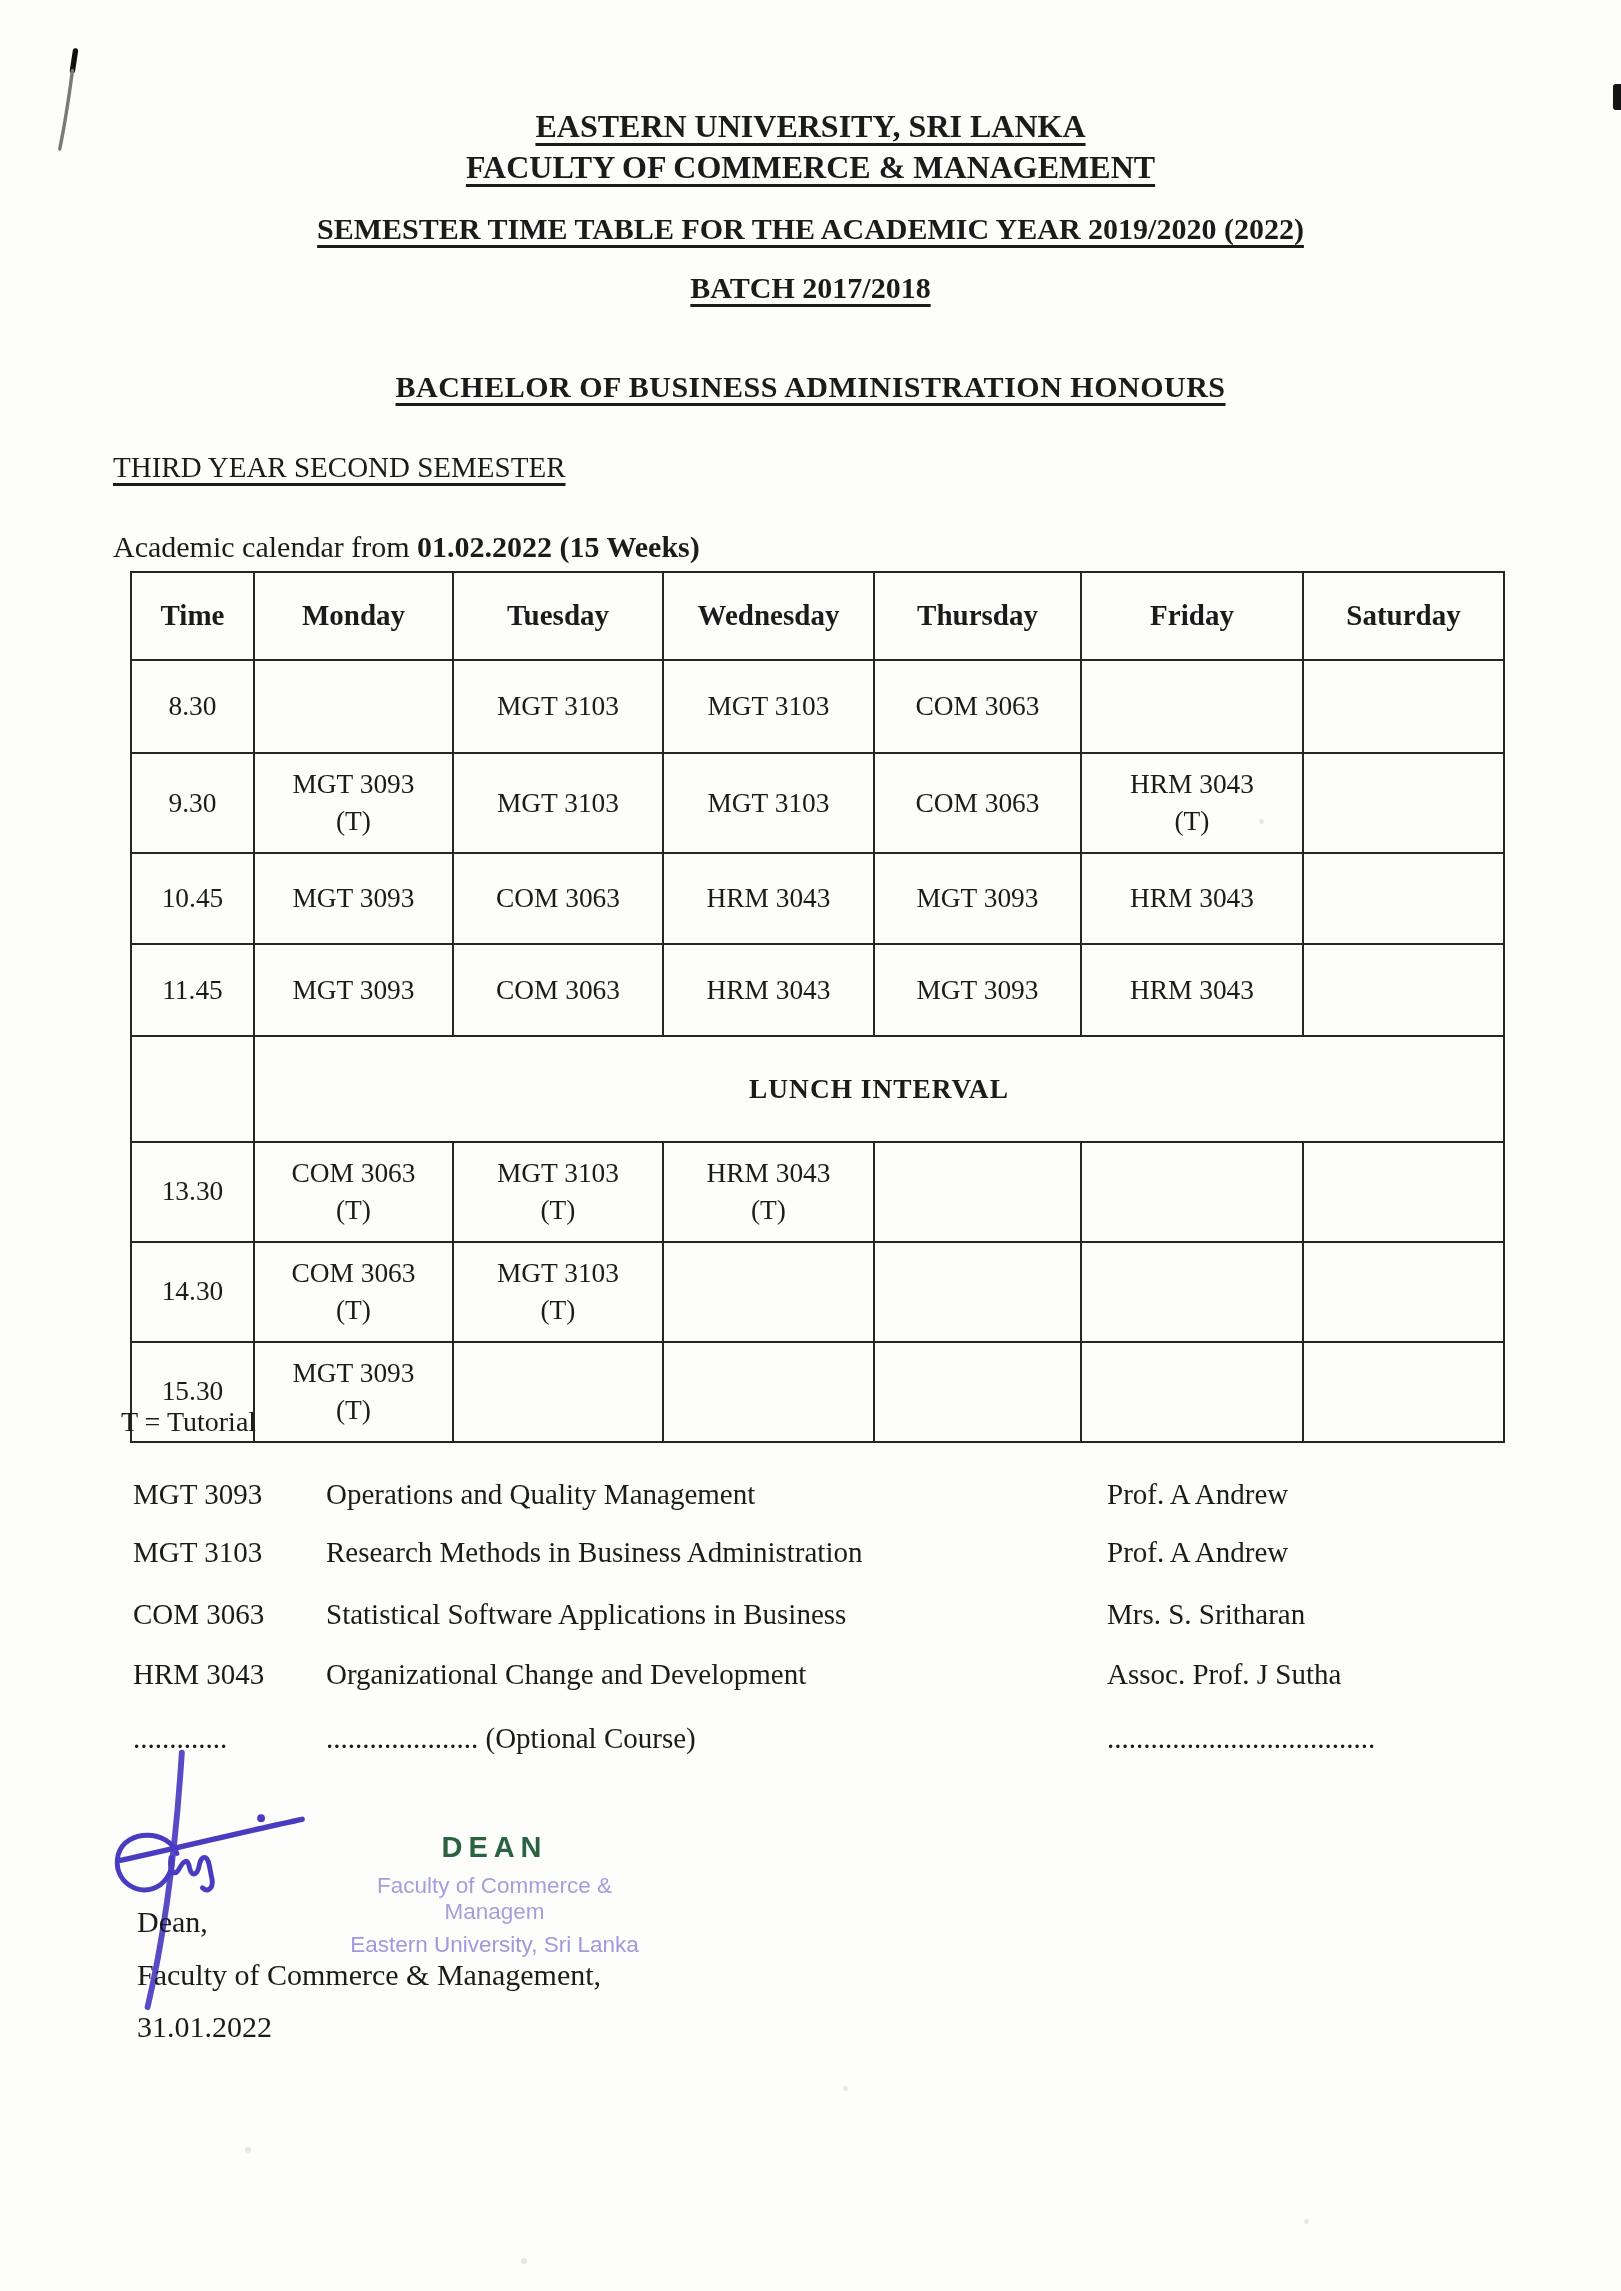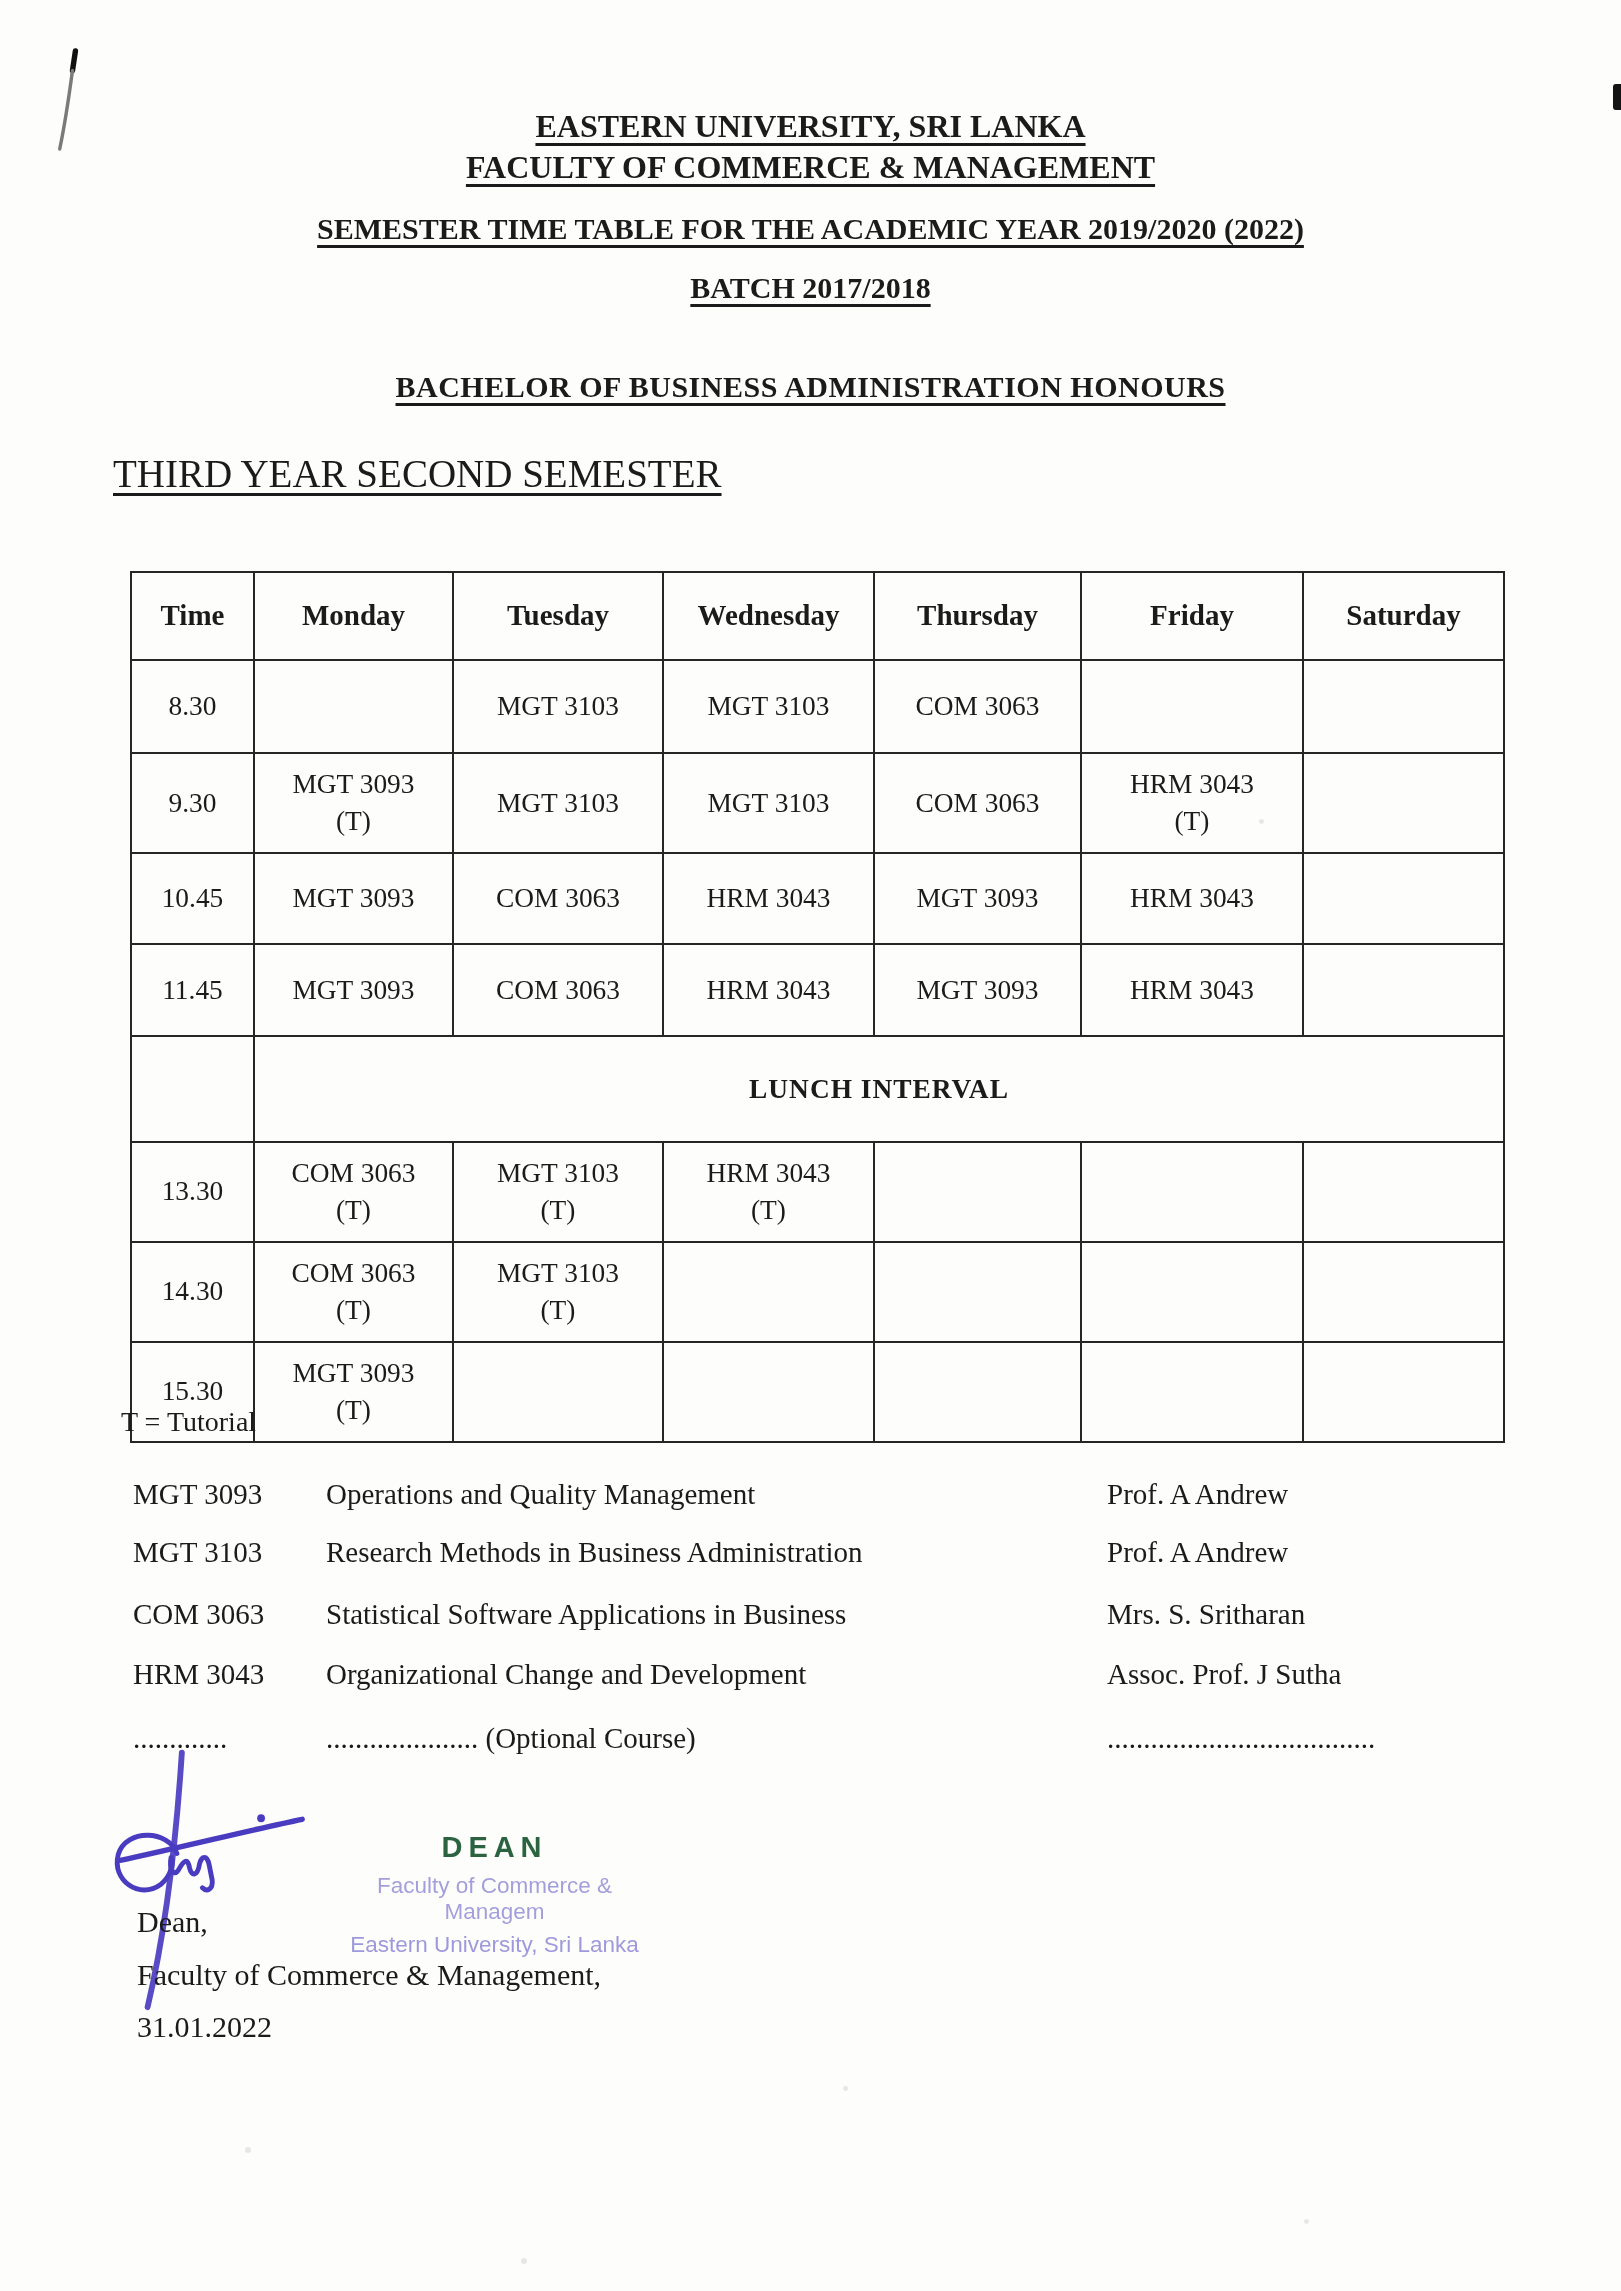--- a/index.html
+++ b/index.html
@@ -10,21 +10,21 @@
   }
   
   .center-line{position:absolute;left:0;width:100%;text-align:center;white-space:nowrap;}
   .u{text-decoration:underline;text-underline-offset:5.9px;text-decoration-thickness:2.5px;}
   .b{font-weight:bold;}
   .h-univ{top:108px;font-size:32px;}
   .h-fac{top:149px;font-size:32px;}
   .h-sem{top:212px;font-size:30px;}
   .h-batch{top:271px;font-size:30px;}
   .h-degree{top:370px;font-size:30px;letter-spacing:0.5px;}
-  .h-year{position:absolute;left:113px;top:451px;font-size:39px;}
+  .h-year{position:absolute;left:113px;top:451px;font-size:29px;}
   .calendar{position:absolute;left:113px;top:530px;font-size:30px;}
   
   table.tt{
     position:absolute;left:130px;top:571px;width:1372px;
     border-collapse:collapse;table-layout:fixed;
     border:2.9px solid #1a1a1a;
   }
   table.tt th,table.tt td{
     border:2px solid #262626;border-top-width:2.9px;border-bottom-width:2.9px;
     text-align:center;vertical-align:middle;padding:12px;
@@ -72,20 +72,23 @@
   <div class="speck" style="left:843px;top:2086px;width:4.9px;height:4.9px;"></div>
   <div class="speck" style="left:521px;top:2258px;width:5.9px;height:5.9px;"></div>
   <div class="speck" style="left:1304px;top:2219px;width:4.9px;height:4.9px;"></div>
 
   <div class="center-line h-univ b u">EASTERN UNIVERSITY, SRI LANKA</div>
   <div class="center-line h-fac b u">FACULTY OF COMMERCE &amp; MANAGEMENT</div>
   <div class="center-line h-sem b u">SEMESTER TIME TABLE FOR THE ACADEMIC YEAR 2019/2020 (2022)</div>
   <div class="center-line h-batch b u">BATCH 2017/2018</div>
   <div class="center-line h-degree b u">BACHELOR OF BUSINESS ADMINISTRATION HONOURS</div>
   <div class="h-year u">THIRD YEAR SECOND SEMESTER</div>
+  <div class="calendar">
+    <span>Academic calendar from </span><span class="b">01.02.2022 (15 Weeks)</span>
+  </div>
 
   <table class="tt">
     <colgroup>
       <col style="width:123px">
         <col style="width:199px">
         <col style="width:210px">
       <col style="width:211px">
         <col style="width:207px">
         <col style="width:222px">
         <col style="width:201px">

